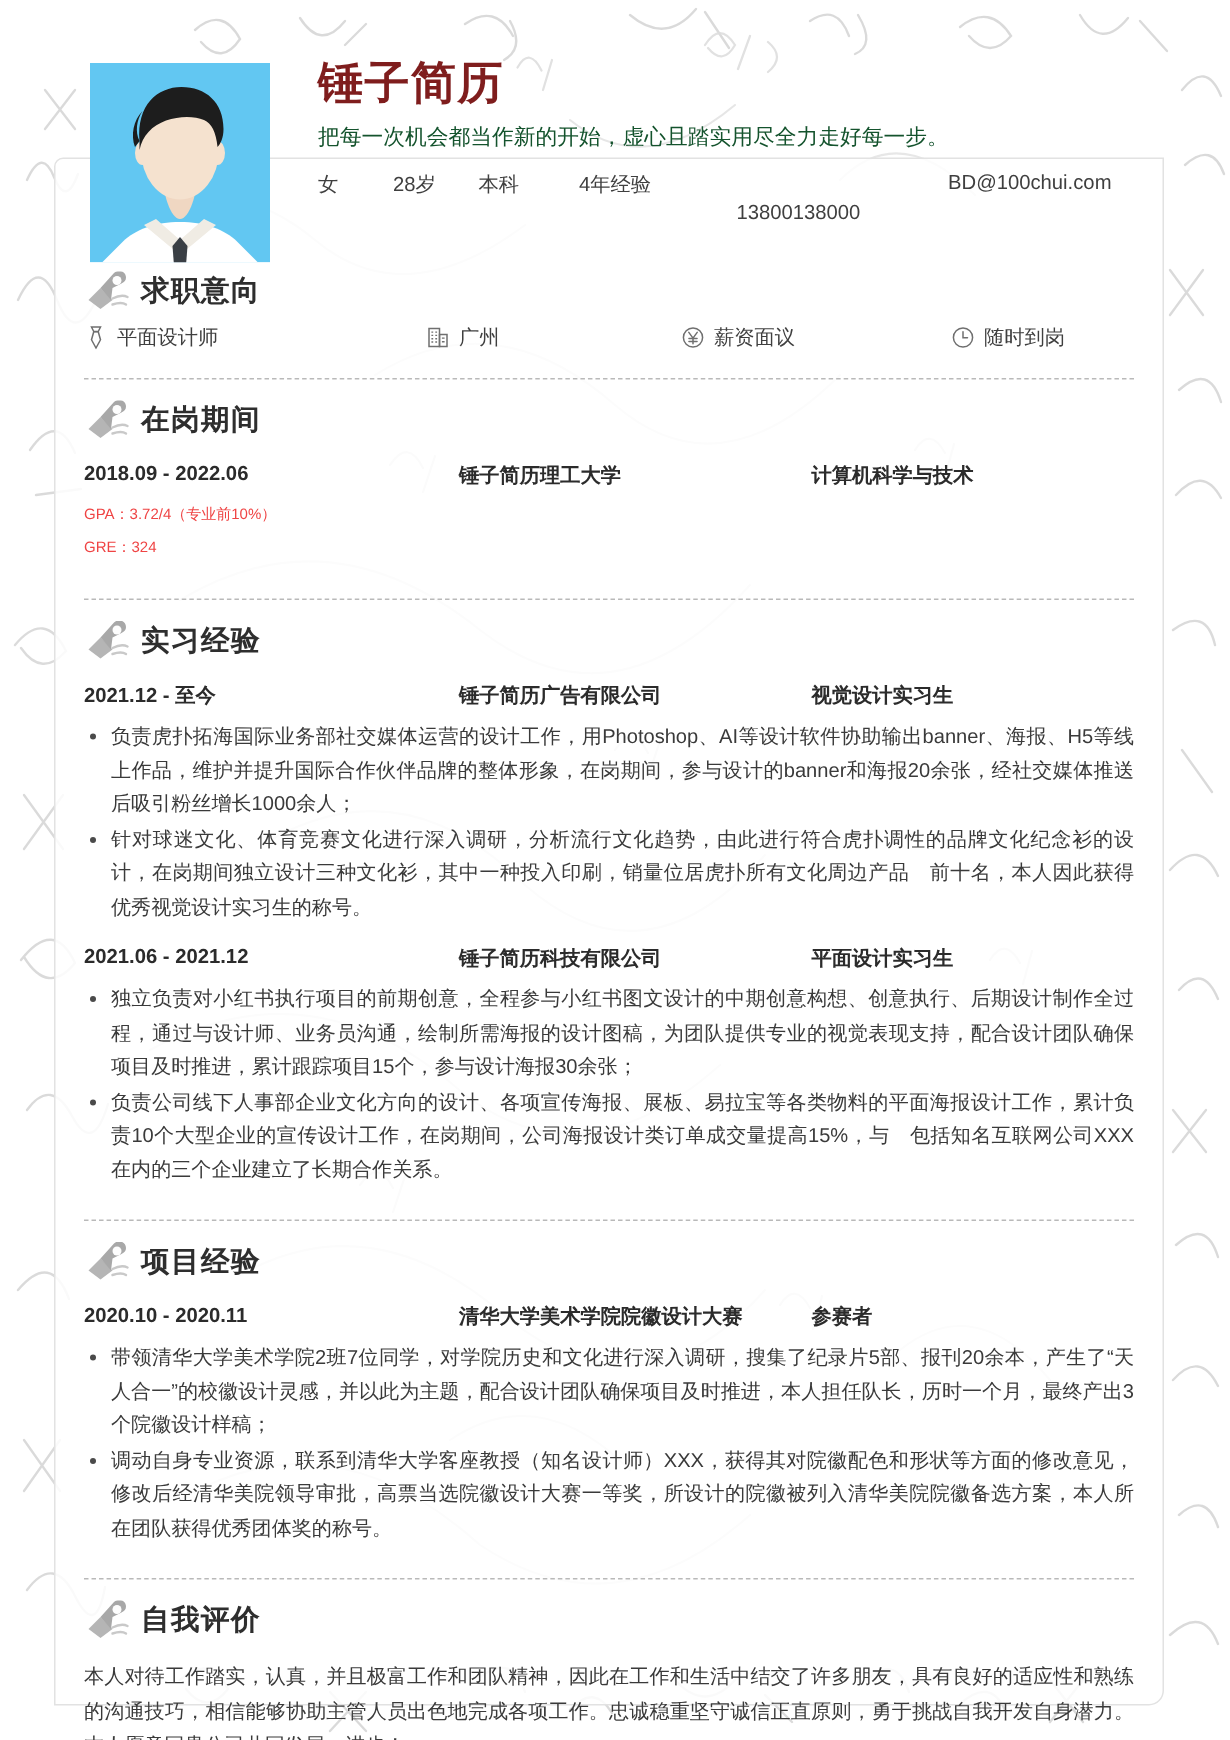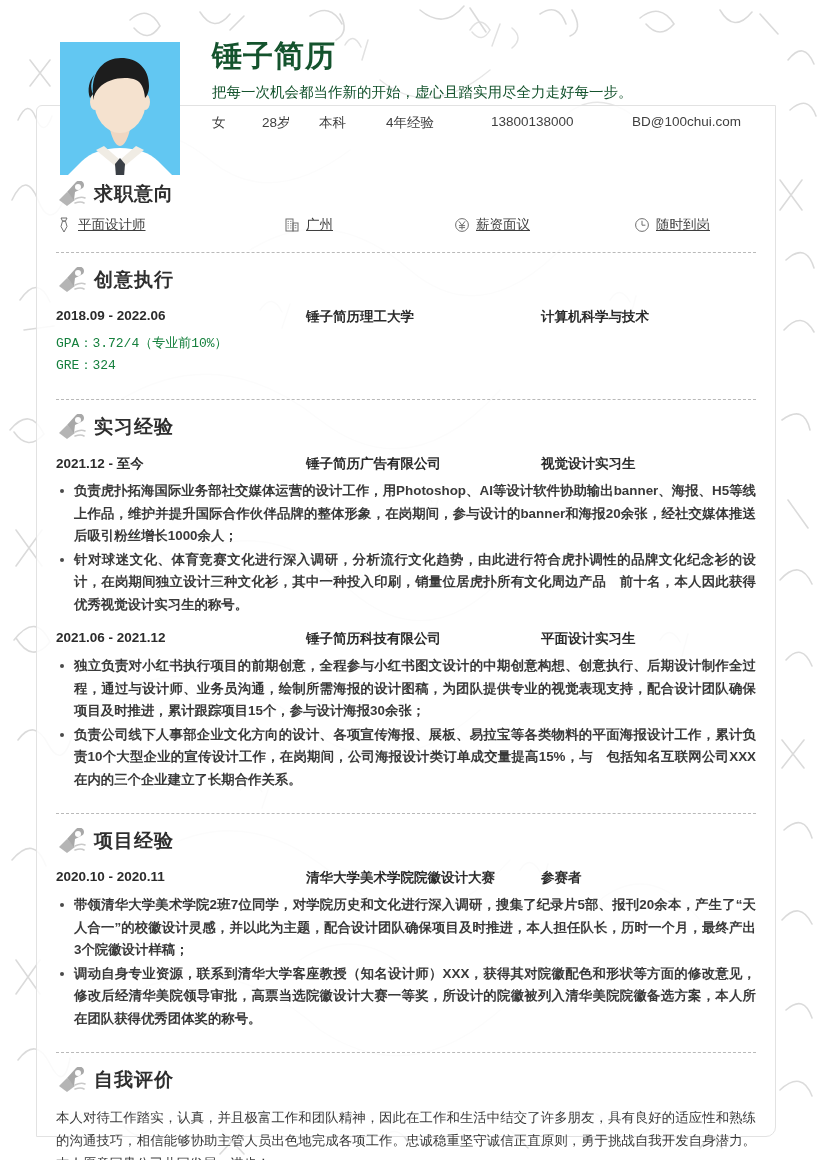--- a/index.html
+++ b/index.html
@@ -57,21 +57,21 @@
 
   .header-text {
     position: absolute;
     left: 212px; top: 36px;
     width: 560px;
   }
 
   .resume-title {
     font-size: 30px;
     font-weight: bold;
-    color: #14532d;
+    color: #7f1d1d;
     letter-spacing: 1px;
     line-height: 40px;
   }
 
   .resume-slogan {
     margin-top: 6px;
     font-size: 14.5px;
     color: #14532d;
     line-height: 20px;
   }
@@ -82,21 +82,21 @@
     width: 560px;
     display: flex;
     font-size: 13.5px;
     color: #3f3f3f;
   }
   .basic-info .bi-item { white-space: nowrap; }
   .bi-gender  { width: 50px; }
   .bi-age     { width: 57px; }
   .bi-degree  { width: 67px; }
   .bi-exp     { width: 105px; }
-  .bi-phone   { width: 141px; }
+  .bi-phone   { width: 141px; margin-top: 20px; }
 
   
   .content {
     position: absolute;
     left: 36px;
     top: 105px;
     width: 740px;
     z-index: 2;
     padding: 0 20px;
   }
@@ -130,52 +130,49 @@
     align-items: center;
     font-size: 13.5px;
     color: #3f3f3f;
     padding-bottom: 18px;
   }
   .intent-item {
     display: flex;
     align-items: center;
     gap: 6px;
     white-space: nowrap;
-    text-decoration: underline;
   }
   .intent-item:nth-child(1) { width: 228px; }
   .intent-item:nth-child(2) { width: 170px; }
   .intent-item:nth-child(3) { width: 180px; }
   .intent-icon { width: 16px; height: 16px; flex: 0 0 16px; }
 
   
   .entry { padding-bottom: 2px; }
   .entry-head {
     display: flex;
     font-size: 13.5px;
     font-weight: bold;
     color: #2b2b2b;
     padding: 6px 0 7px 0;
   }
   .eh-date { width: 250px; }
   .eh-org  { width: 235px; }
   .eh-role { flex: 1; }
 
   .sub-line {
-    font-size: 13px;
-    color: #15803d;
+    font-size: 10px;
+    color: #ef4444;
     line-height: 22px;
-    font-family: Liberation Mono, monospace;
   }
 
   ul.bullets {
     list-style: none;
     padding: 0;
     margin: 0 0 6px 0;
-    font-weight: bold;
   }
   ul.bullets li {
     position: relative;
     padding-left: 18px;
     font-size: 13.4px;
     line-height: 22.5px;
     color: #3a3a3a;
     text-align: justify;
     margin-bottom: 1px;
   }
@@ -345,21 +342,21 @@
 
   <div class="section">
     <div class="section-head">
       <svg class="brush-icon" viewBox="0 0 30 26">
         <path d="M3 19 l8 -8 l8 8 l-8 6 z" fill="#b5b5b5"></path>
         <path d="M11 11 l9 -10 c3 -3 8 -1 8 3 c0 2 -1 3 -3 4 l-6 3 l-1 8 z" fill="#a8a8a8"></path>
         <circle cx="22" cy="6" r="3" fill="#fdfdfd"></circle>
         <path d="M19 18 q6 -3 10 -1" stroke="#c9c9c9" stroke-width="1.6" fill="none" stroke-linecap="round"></path>
         <path d="M19 22 q6 -2 9 0" stroke="#c9c9c9" stroke-width="1.6" fill="none" stroke-linecap="round"></path>
       </svg>
-      <span class="section-title">创意执行</span>
+      <span class="section-title">在岗期间</span>
     </div>
 
     <div class="entry">
       <div class="entry-head">
         <span class="eh-date">2018.09 - 2022.06</span>
         <span class="eh-org">锤子简历理工大学</span>
         <span class="eh-role">计算机科学与技术</span>
       </div>
       <div class="sub-line">GPA：3.72/4（专业前10%）</div>
       <div class="sub-line">GRE：324</div>

